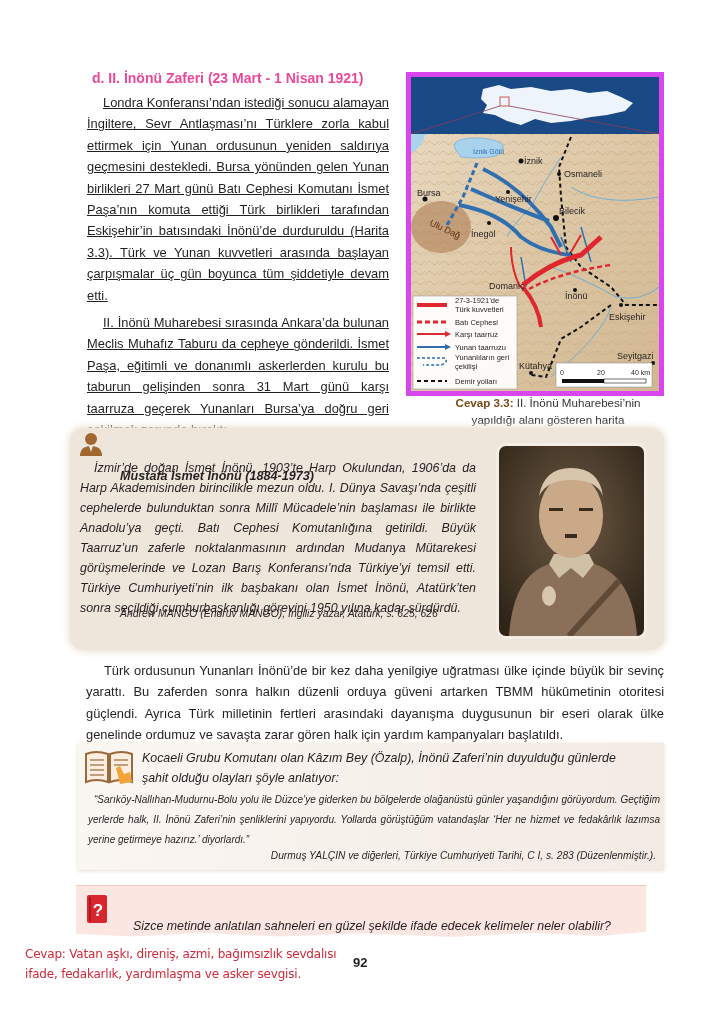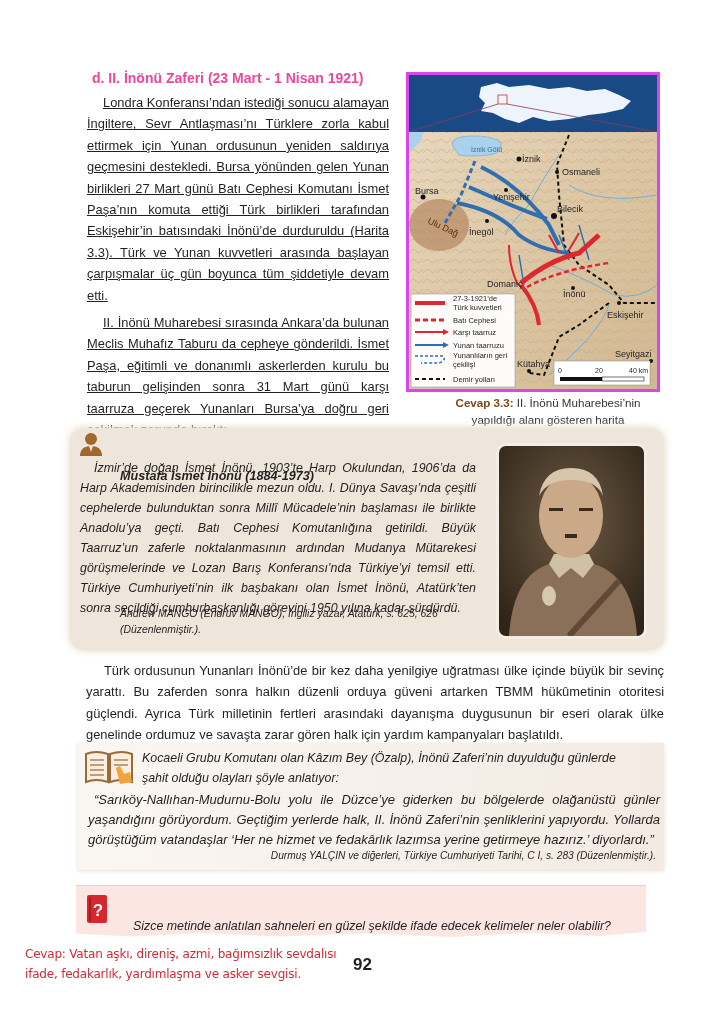--- a/index.html
+++ b/index.html
@@ -6,21 +6,21 @@
   body { width:726px; height:1024px; background:#ffffff; position:relative; overflow:hidden;
          font-family:"Liberation Sans", sans-serif; color:#231f20; }
   .abs { position:absolute; }
 
   
   .section-title { left:92px; top:70px; width:310px; font-size:14px; font-weight:bold; color:#ec4899; white-space:nowrap; }
   .body-col { left:87px; top:92px; width:302px; font-size:12.9px; line-height:21.4px; text-align:justify;text-decoration:underline; }
   .body-col p { margin:0 0 6px 0; text-indent:16px; }
 
   
-  .map { left:406px; top:72px; width:248px; height:314px; border:3px solid #d946ef; background:#1a4a86; overflow:hidden; }
+  .map { left:406px; top:72px; width:248px; height:314px; border:5px solid #d946ef; background:#1a4a86; overflow:hidden; }
   .map svg { display:block; }
   .map-caption { left:440px; top:394px; width:216px; font-size:11.6px; line-height:17px; color:#333; text-align:center; }
   .map-caption b { color:#7a4a1a; }
 
   
   .bio-box { left:70px; top:428px; width:594px; height:222px; background:#efe6db;
              border-radius:14px; box-shadow:0 0 6px 2px #efe3d4; }
   .bio-icon { left:80px; top:432px; width:22px; height:24px; }
   .bio-name { left:120px; top:437px; font-size:12.6px; font-weight:bold; font-style:italic; color:#231f20;margin-top:32px; }
   .bio-text { left:80px; top:458px; width:396px; font-size:12.4px; line-height:20px; font-style:italic; text-align:justify; text-indent:14px; color:#231f20; }
@@ -28,32 +28,32 @@
   .bio-photo { left:496px; top:443px; width:145px; height:190px; border-radius:10px; overflow:hidden; border:3px solid #f4ede3; }
 
   
   .para2 { left:86px; top:660px; width:578px; font-size:12.9px; line-height:21.4px; text-align:justify; text-indent:18px; }
 
   
   .quote-box { left:78px; top:743px; width:586px; height:127px;
                background:linear-gradient(to right, #faf6f2, #f3ebe3); box-shadow:0 1px 4px #e6dcd0; }
   .quote-icon { left:84px; top:750px; width:50px; height:34px; }
   .quote-intro { left:142px; top:748px; width:516px; font-size:12.4px; line-height:20px; font-style:italic; color:#231f20; }
-  .quote-text { left:88px; top:790px; width:572px; font-size:13px; line-height:20px; font-style:italic; text-align:justify; text-indent:6px; }
+  .quote-text { left:88px; top:790px; width:572px; font-size:10px; line-height:20px; font-style:italic; text-align:justify; text-indent:6px; }
   .quote-source { left:200px; top:850px; width:456px; font-size:10.2px; font-style:italic; text-align:right; }
 
   
   .q-box { left:76px; top:885px; width:570px; height:52px; background:#fbe6e1; border-top:1px solid #f3c9c0;
            clip-path:polygon(0 0,100% 0,100% 88%,92% 96%,80% 90%,66% 98%,50% 91%,36% 97%,22% 90%,10% 97%,0 92%); }
   .q-icon { left:86px; top:894px; width:22px; height:30px; }
   .q-text { left:133px; top:919px; font-size:12.4px; font-style:italic; color:#231f20; white-space:nowrap; }
 
   
   .answer { left:25px; top:944px; width:340px; font-size:12px; line-height:20px; color:#d0293a; font-family:"DejaVu Sans", sans-serif; letter-spacing:-0.2px; }
-  .page-num { left:353px; top:955px; font-size:17px; font-weight:bold; color:#231f20; }
+  .page-num { left:353px; top:955px; font-size:13px; font-weight:bold; color:#231f20; }
 </style>
 </head>
 <body>
 
 <div class="abs section-title">d. II. İnönü Zaferi (23 Mart - 1 Nisan 1921)</div>
 <div class="abs body-col">
   <p>Londra Konferansı’ndan istediği sonucu alamayan İngiltere, Sevr Antlaşması’nı Türklere zorla kabul ettirmek için Yunan ordusunun yeniden saldırıya geçmesini destekledi. Bursa yönünden gelen Yunan birlikleri 27 Mart günü Batı Cephesi Komutanı İsmet Paşa’nın komuta ettiği Türk birlikleri tarafından Eskişehir’in batısındaki İnönü’de durduruldu (Harita 3.3). Türk ve Yunan kuvvetleri arasında başlayan çarpışmalar üç gün boyunca tüm şiddetiyle devam etti.</p>
   <p>II. İnönü Muharebesi sırasında Ankara’da bulunan Meclis Muhafız Taburu da cepheye gönderildi. İsmet Paşa, eğitimli ve donanımlı askerlerden kurulu bu taburun gelişinden sonra 31 Mart günü karşı taarruza geçerek Yunanları Bursa’ya doğru geri çekilmek zorunda bıraktı.</p>
 </div>
 
@@ -179,21 +179,20 @@
   <svg width="22" height="24" viewBox="0 0 22 24">
       <circle cx="11" cy="7" r="6" fill="#a0672e"></circle>
       <path d="M0 24 Q0 14 11 14 Q22 14 22 24 Z" fill="#a0672e"></path>
       <path d="M9 14 L11 20 L13 14 Z" fill="#efe6db"></path>
     </svg>
 </div>
 <div class="abs bio-name">Mustafa İsmet İnönü (1884-1973)</div>
 <div class="abs bio-text">İzmir’de doğan İsmet İnönü, 1903’te Harp Okulundan, 1906’da da Harp Akademisinden birincilikle mezun oldu. I. Dünya Savaşı’nda çeşitli cephelerde bulunduktan sonra Millî Mücadele’nin başlaması ile birlikte Anadolu’ya geçti. Batı Cephesi Komutanlığına getirildi. Büyük Taarruz’un zaferle noktalanmasının ardından Mudanya Mütarekesi görüşmelerinde ve Lozan Barış Konferansı’nda Türkiye’yi temsil etti. Türkiye Cumhuriyeti’nin ilk başbakanı olan İsmet İnönü, Atatürk’ten sonra seçildiği cumhurbaşkanlığı görevini 1950 yılına kadar sürdürdü.</div>
 <div class="abs bio-source">
   <div>Andrew MANGO (Endruv MANGO), İngiliz yazar, Atatürk, s. 625, 626</div>
-  <div>(Düzenlenmiştir.).</div>
 </div>
 <div class="abs bio-photo">
   <svg width="145" height="190" viewBox="0 0 145 190">
     <defs>
         <radialGradient id="bg" cx="0.5" cy="0.4" r="0.7">
           <stop offset="0" stop-color="#6e5a44"></stop>
           <stop offset="1" stop-color="#2e2418"></stop>
         </radialGradient>
       </defs>
     <rect width="145" height="190" fill="url(#bg)"></rect>

